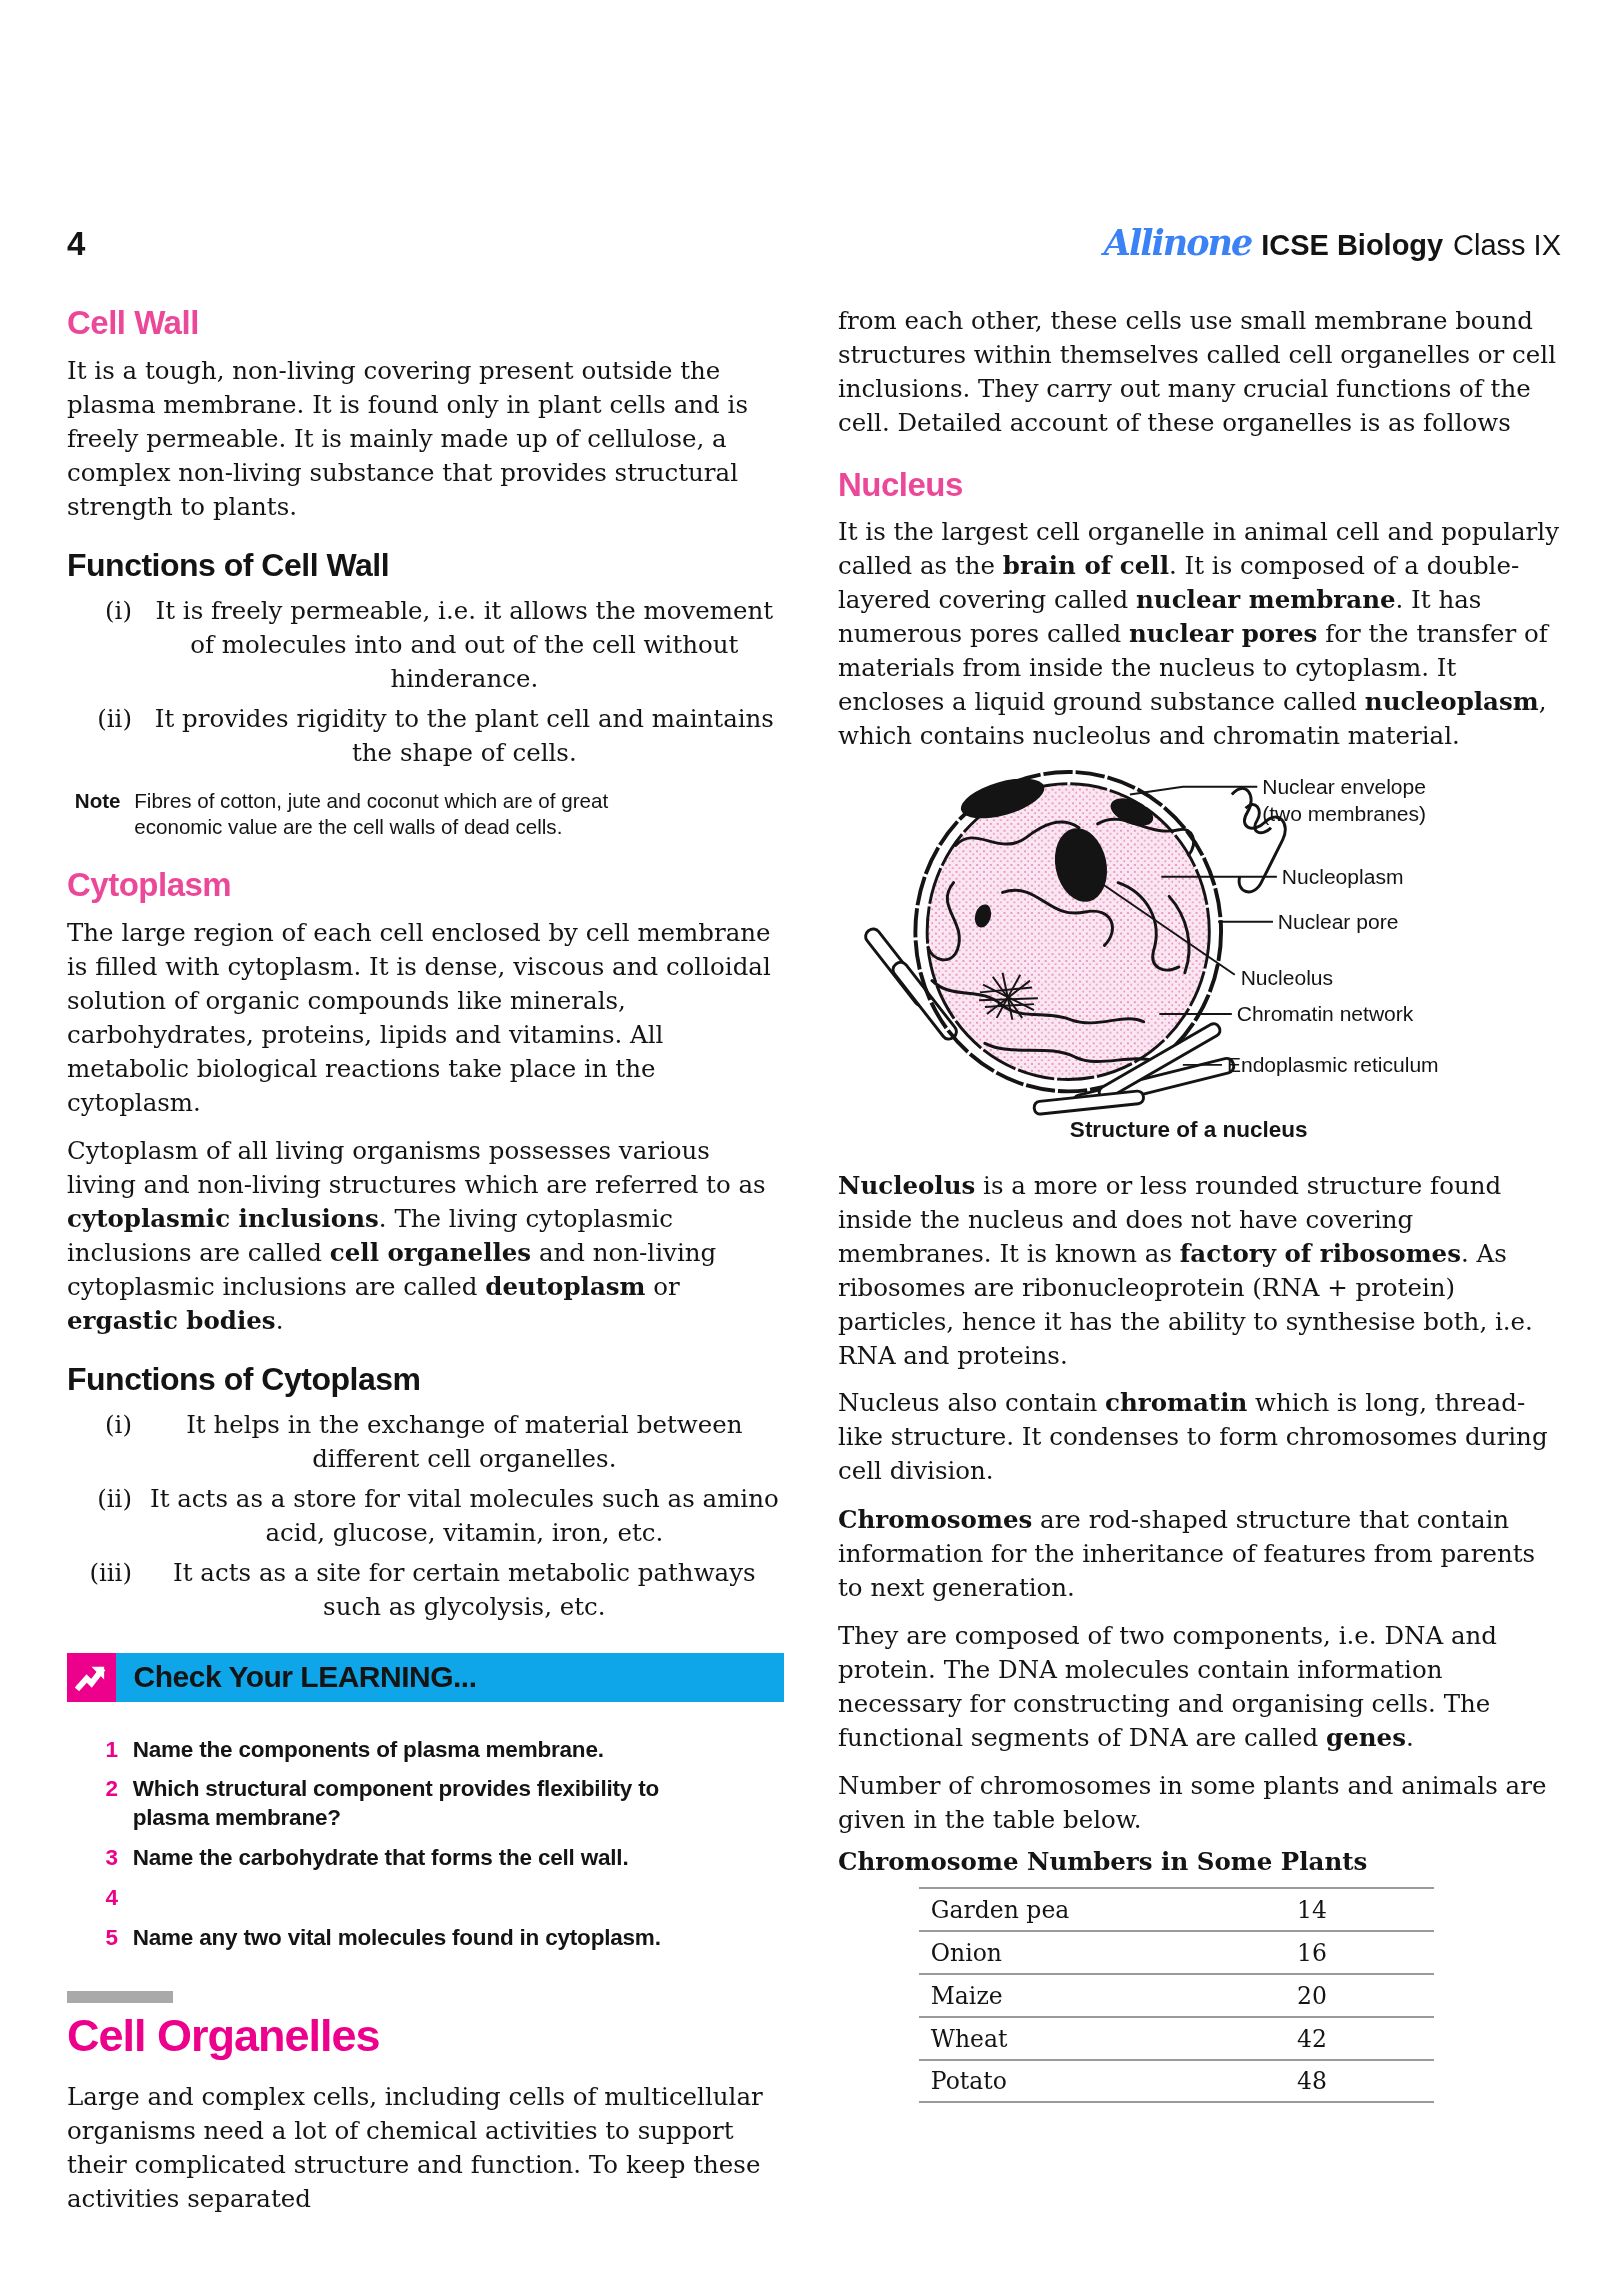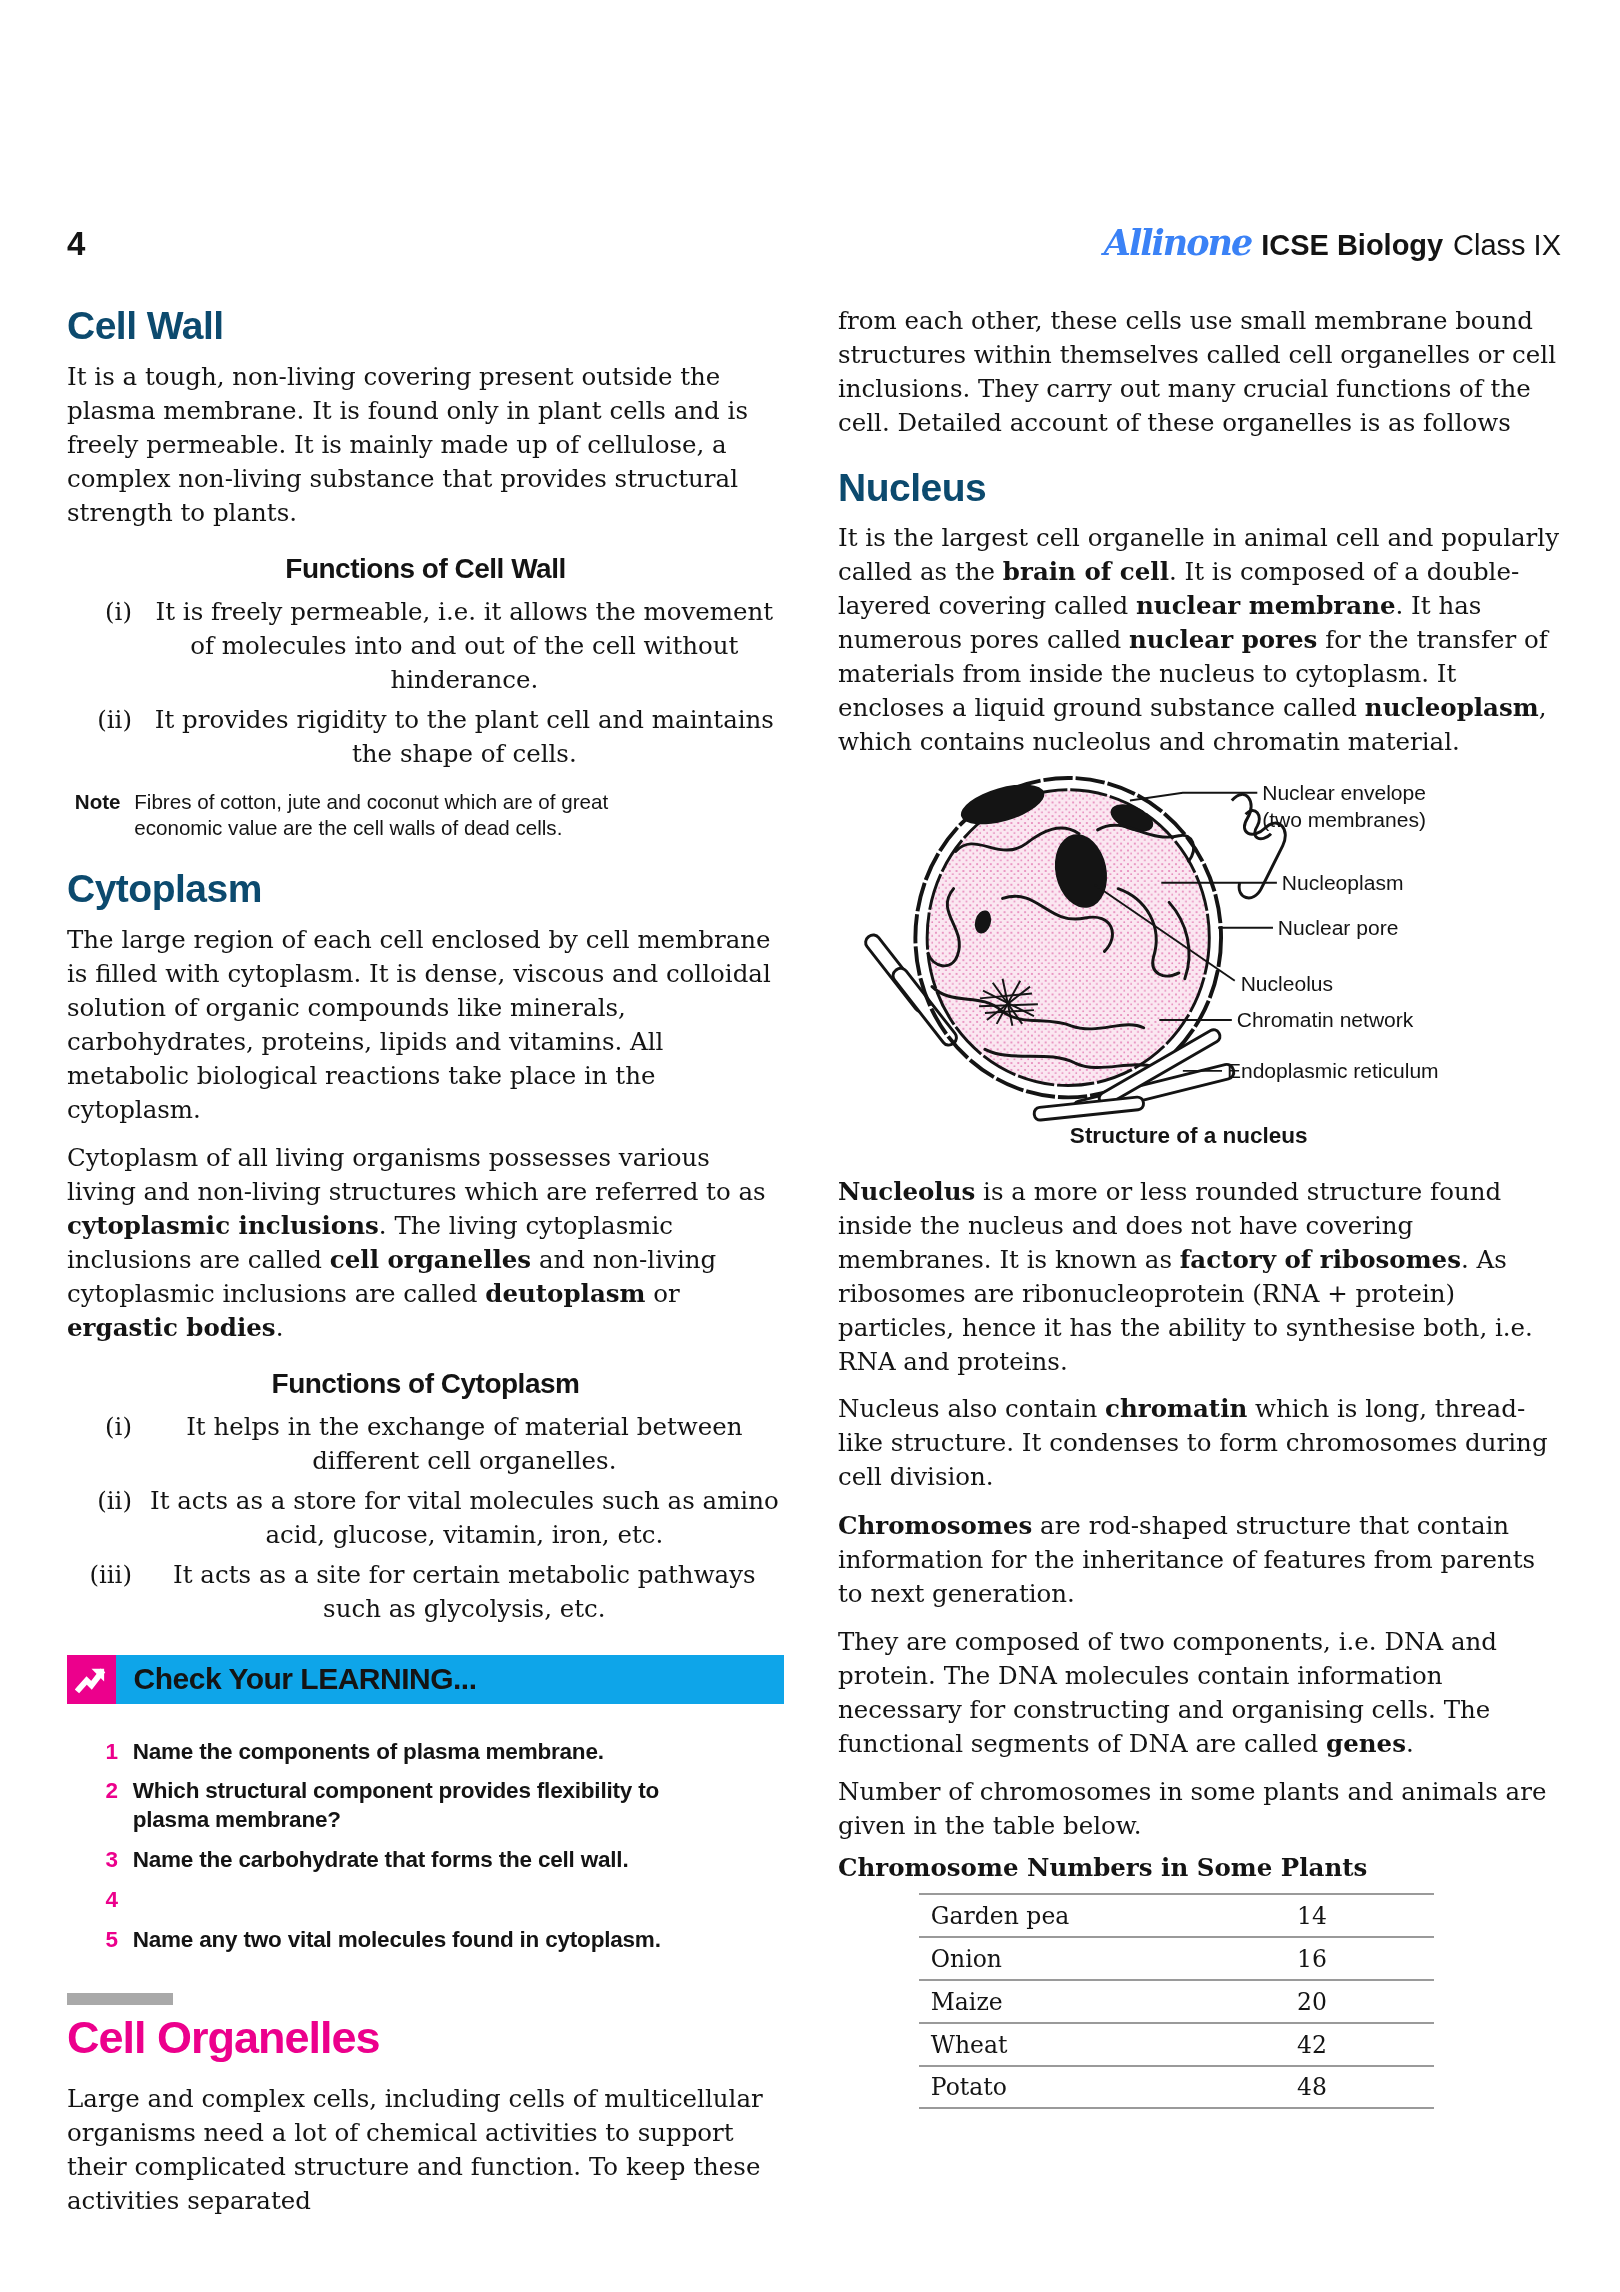--- a/index.html
+++ b/index.html
@@ -17,25 +17,25 @@
   .brand .logo { font-family:"DejaVu Serif", serif; font-style:italic; font-weight:bold;
                  font-size:35px; color:#3b82f6; letter-spacing:-2px; }
   .brand .tb { font-family:"Liberation Sans", sans-serif; font-weight:bold; font-size:29px; }
   .brand .tr { font-family:"Liberation Sans", sans-serif; font-size:29px; }
 
   
   .cols { display:flex; gap:54px; margin-top:41px; }
   .col { width:717px; }
   .col.right { width:723px; }
 
-  h2.sec { font-family:"Liberation Sans", sans-serif; font-weight:bold; color:#0c4a6e;
-           font-size:39px; margin:25.5px 0 11.8px; letter-spacing:-0.5px; }
+  h2.sec { font-family:"Liberation Sans", sans-serif; font-weight:bold; color:#ec4899;
+           font-size:33px; margin:25.5px 0 11.8px; letter-spacing:-0.5px; }
   h2.sec.first { margin-top:0; }
-  h3.sub { font-family:"Liberation Sans", sans-serif; font-weight:bold; font-size:28px;
-           margin:23.5px 0 9.8px; letter-spacing:-0.5px;text-align:center; }
+  h3.sub { font-family:"Liberation Sans", sans-serif; font-weight:bold; font-size:32px;
+           margin:23.5px 0 9.8px; letter-spacing:-0.5px; }
   p.body { font-size:24.5px; line-height:34px; margin:0 0 13.7px; }
   .b { font-weight:bold; }
 
   .fn { display:flex; font-size:24.5px; line-height:34px; margin-bottom:5.9px; }
   .fn .n { flex:none; width:65px; text-align:right; padding-right:12.7px; }
   .fn .t { flex:1;text-align:center; }
 
   .note { display:flex; font-family:"Liberation Sans", sans-serif; font-size:20.6px;
           line-height:26.5px; margin:17.6px 0 5.9px 7.8px; }
   .note .nl { font-weight:bold; flex:none; padding-right:13.7px; }

